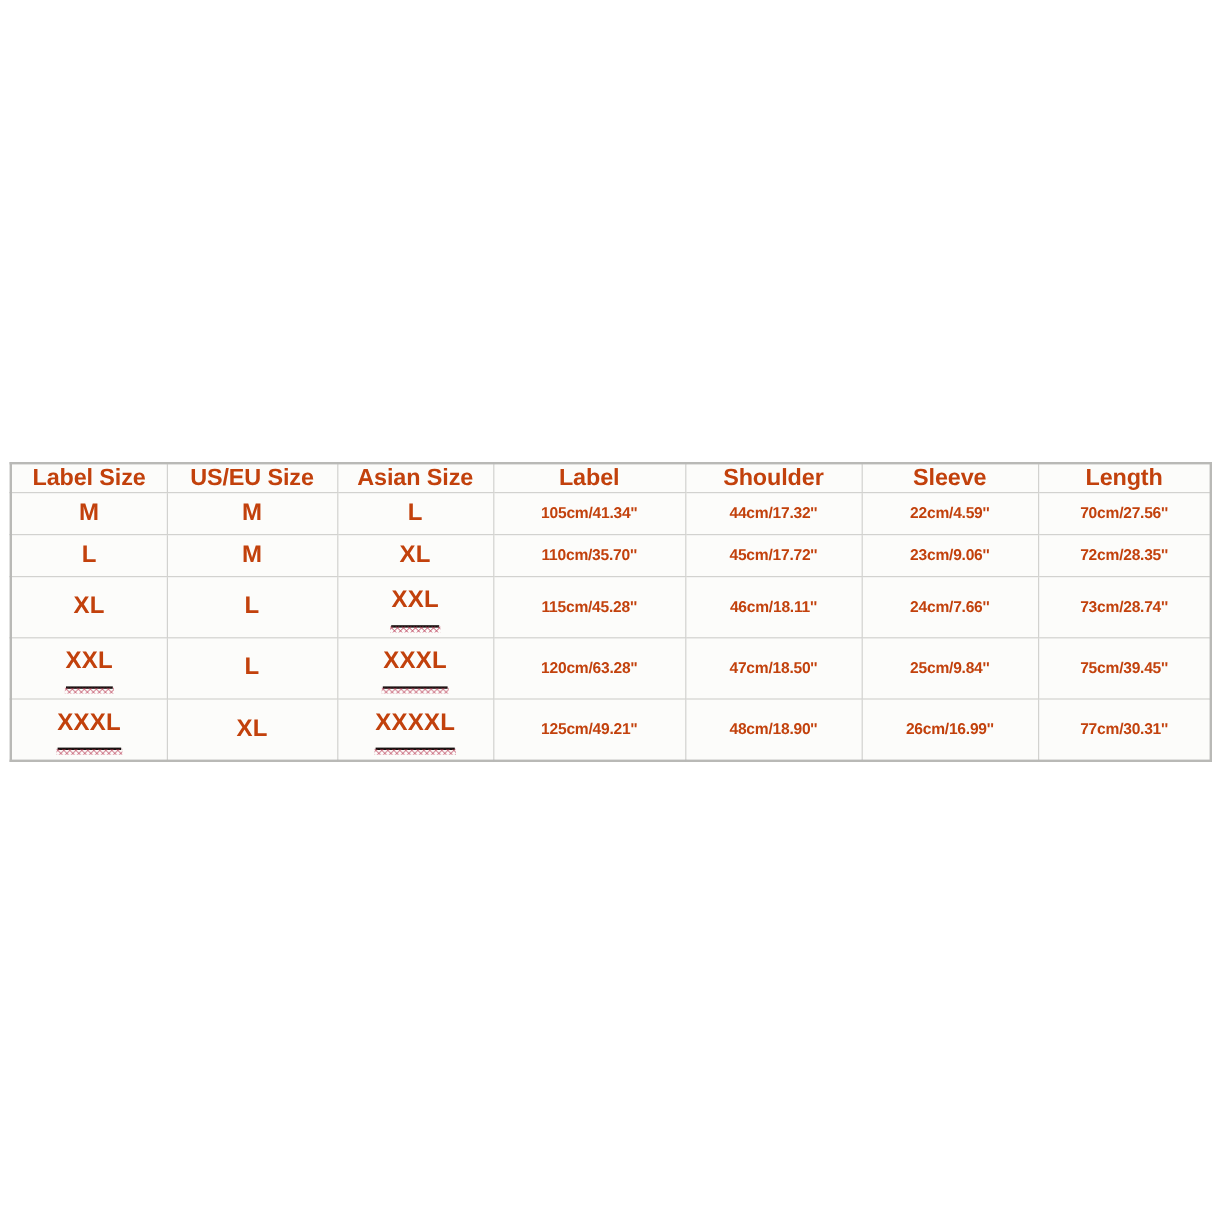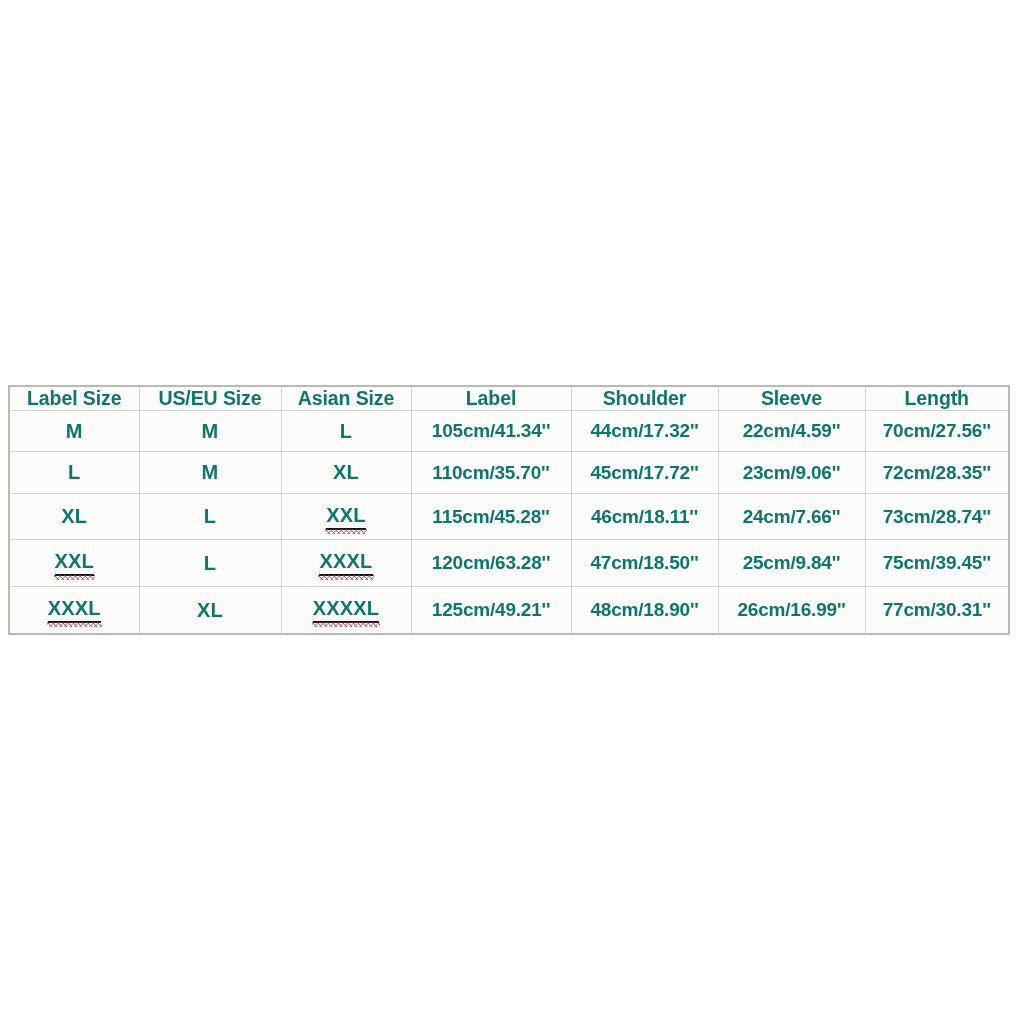--- a/index.html
+++ b/index.html
@@ -32,35 +32,35 @@
     table-layout: fixed;
     background: #fcfcfa;
     border: 2px solid #b9b9b6;
   }
 
   table.size-chart td,
   table.size-chart th {
     border: 1px solid #d2d2cf;
     text-align: center;
     vertical-align: middle;
-    color: #0f766e;
+    color: #c2410c;
     font-weight: bold;
     padding: 0 2px;
     background: #fcfcfa;
     white-space: nowrap;
     overflow: hidden;
   }
 
   table.size-chart th {
     font-size: 19.5px;
     letter-spacing: -0.1px;
   }
 
   table.size-chart td {
-    font-size: 19px;
+    font-size: 13px;
     letter-spacing: -0.2px;
   }
 
   
   table.size-chart td.sizecode {
     font-size: 20px;
     letter-spacing: 0.2px;
   }
 
   
@@ -69,21 +69,21 @@
   col.c-asian    { width: 130px; }
   col.c-bust     { width: 160px; }
   col.c-shoulder { width: 147px; }
   col.c-sleeve   { width: 147px; }
   col.c-length   { width: 144px; }
 
   
   .sc {
     position: relative;
     display: inline-block;
-    padding-bottom: 1px;
+    padding-bottom: 9px;
     border-bottom: 2px solid #13100e;
   }
   .sc::after {
     content: "";
     position: absolute;
     left: -1px;
     right: -1px;
     bottom: -6px;
     height: 5px;
     background-image:

